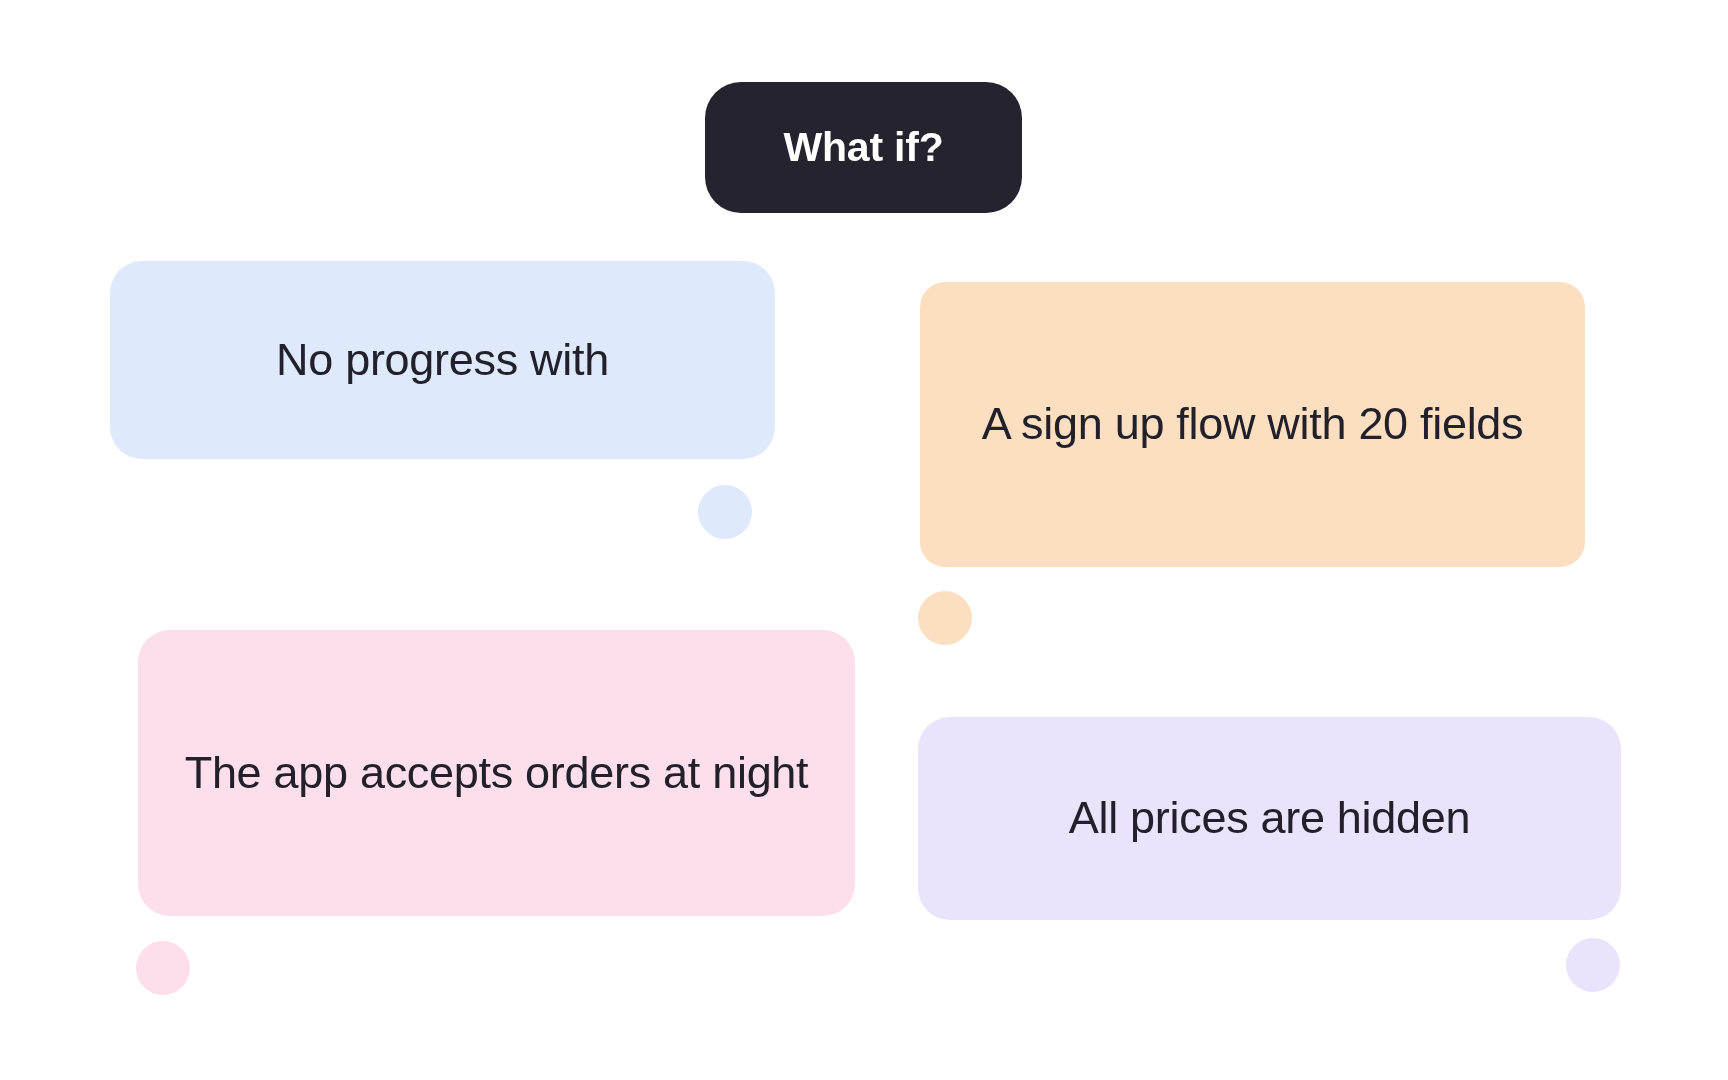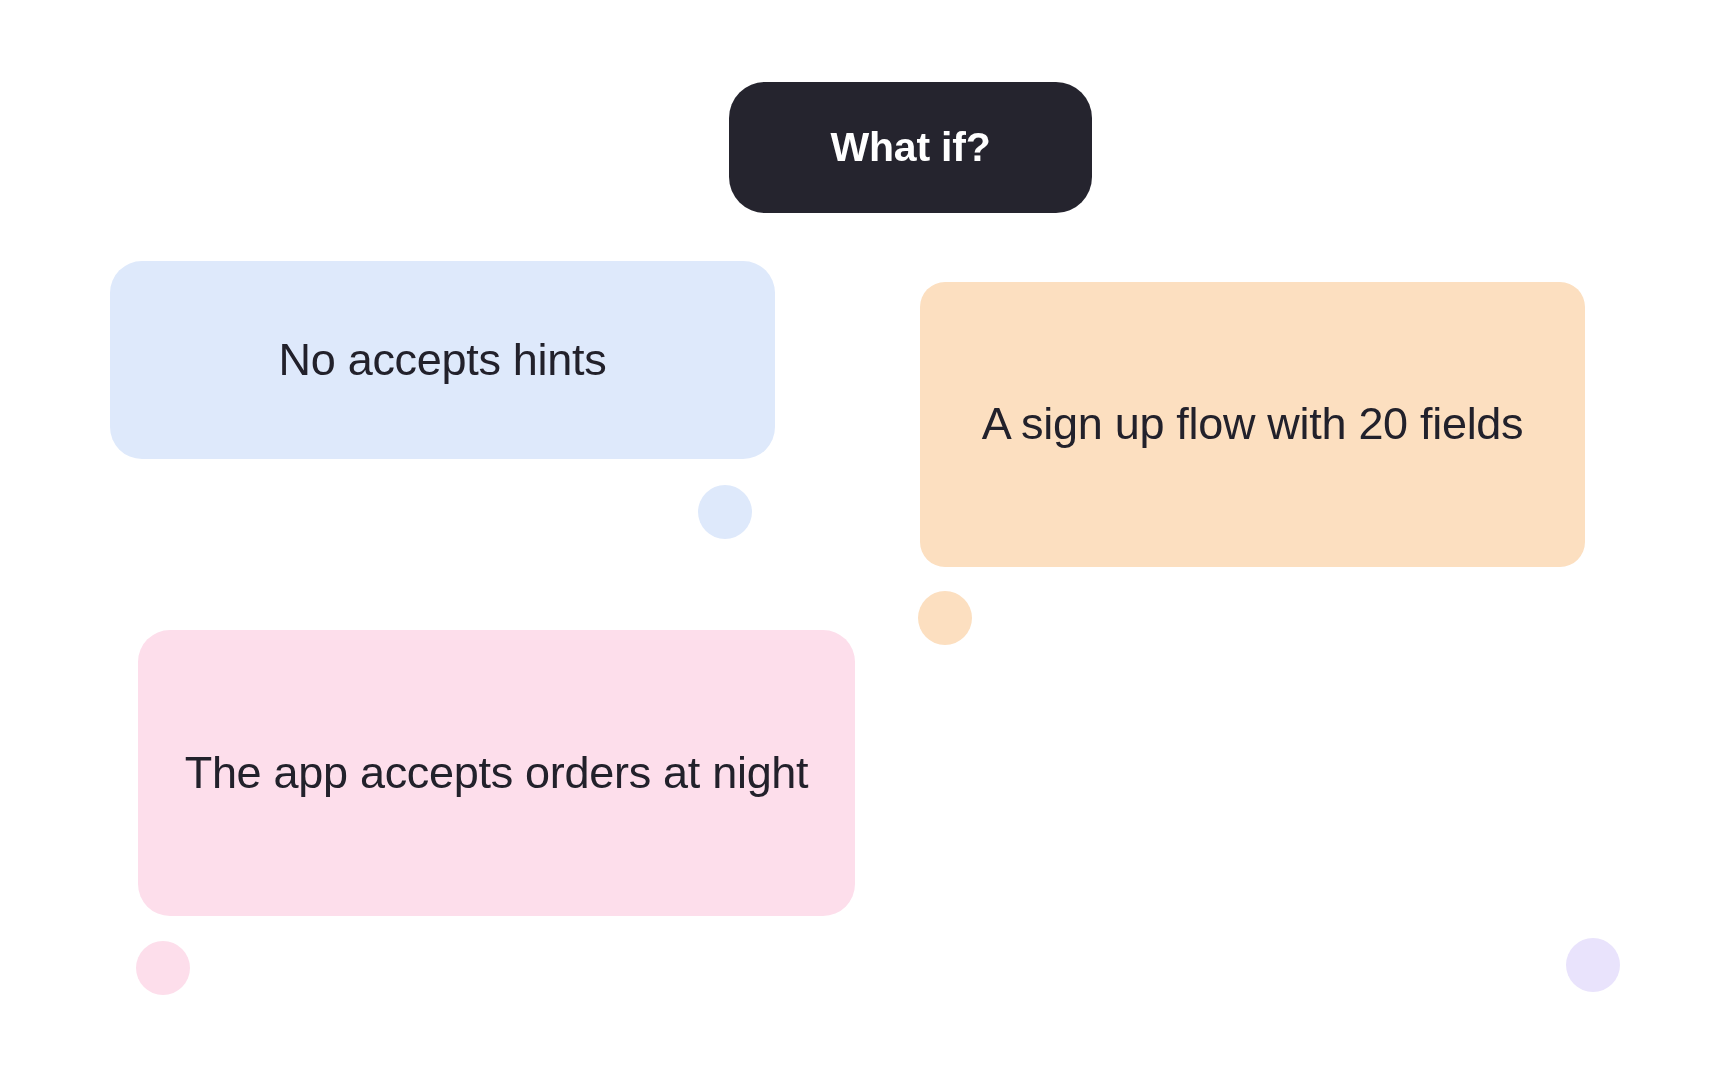--- a/index.html
+++ b/index.html
@@ -18,29 +18,28 @@
     height: 1080px;
     background: #ffffff;
     overflow: hidden;
   }
 
   
   .title-pill {
     position: absolute;
     left: 705px;
     top: 82px;
-    width: 363px;
+    width: 317px;
     height: 131px;
     border-radius: 36px;
     background: #25242e;
     display: flex;
     align-items: center;
     justify-content: center;
     box-sizing: border-box;
-    margin-left: 24px;
   }
   .title-pill-label {
     color: #ffffff;
     font-size: 41px;
     font-weight: 700;
     letter-spacing: -0.2px;
     line-height: 1;
     white-space: nowrap;
   }
 
@@ -87,29 +86,32 @@
 </head>
 <body style="background: rgb(255, 255, 255);">
 
 <div id="canvas" style="background: rgb(255, 255, 255);">
 
   <div class="title-pill" id="title-pill" style="background: rgb(37, 36, 46);">
     <span class="title-pill-label" style="color: rgb(255, 255, 255);">What if?</span>
   </div>
 
   <div class="idea-card" id="card-blue" style="background: rgb(222, 233, 251);">
-    <span class="idea-card-label">No accepts hints</span>
+    <span class="idea-card-label">No progress with</span>
   </div>
   <div class="tail-dot" id="dot-blue" style="background: rgb(222, 233, 251);"></div>
 
   <div class="idea-card" id="card-orange" style="background: rgb(252, 223, 192); border-radius: 25px;">
     <span class="idea-card-label">A sign up flow with 20 fields</span>
   </div>
   <div class="tail-dot" id="dot-orange" style="background: rgb(252, 223, 192);"></div>
 
   <div class="idea-card" id="card-pink" style="background: rgb(253, 222, 235);">
     <span class="idea-card-label">The app accepts orders at night</span>
   </div>
   <div class="tail-dot" id="dot-pink" style="background: rgb(253, 222, 235);"></div>
 
+  <div class="idea-card" id="card-purple" style="background: rgb(233, 227, 252);">
+    <span class="idea-card-label">All prices are hidden</span>
+  </div>
   <div class="tail-dot" id="dot-purple" style="background: rgb(233, 227, 252);"></div>
 
 </div>
 
 </body></html>

